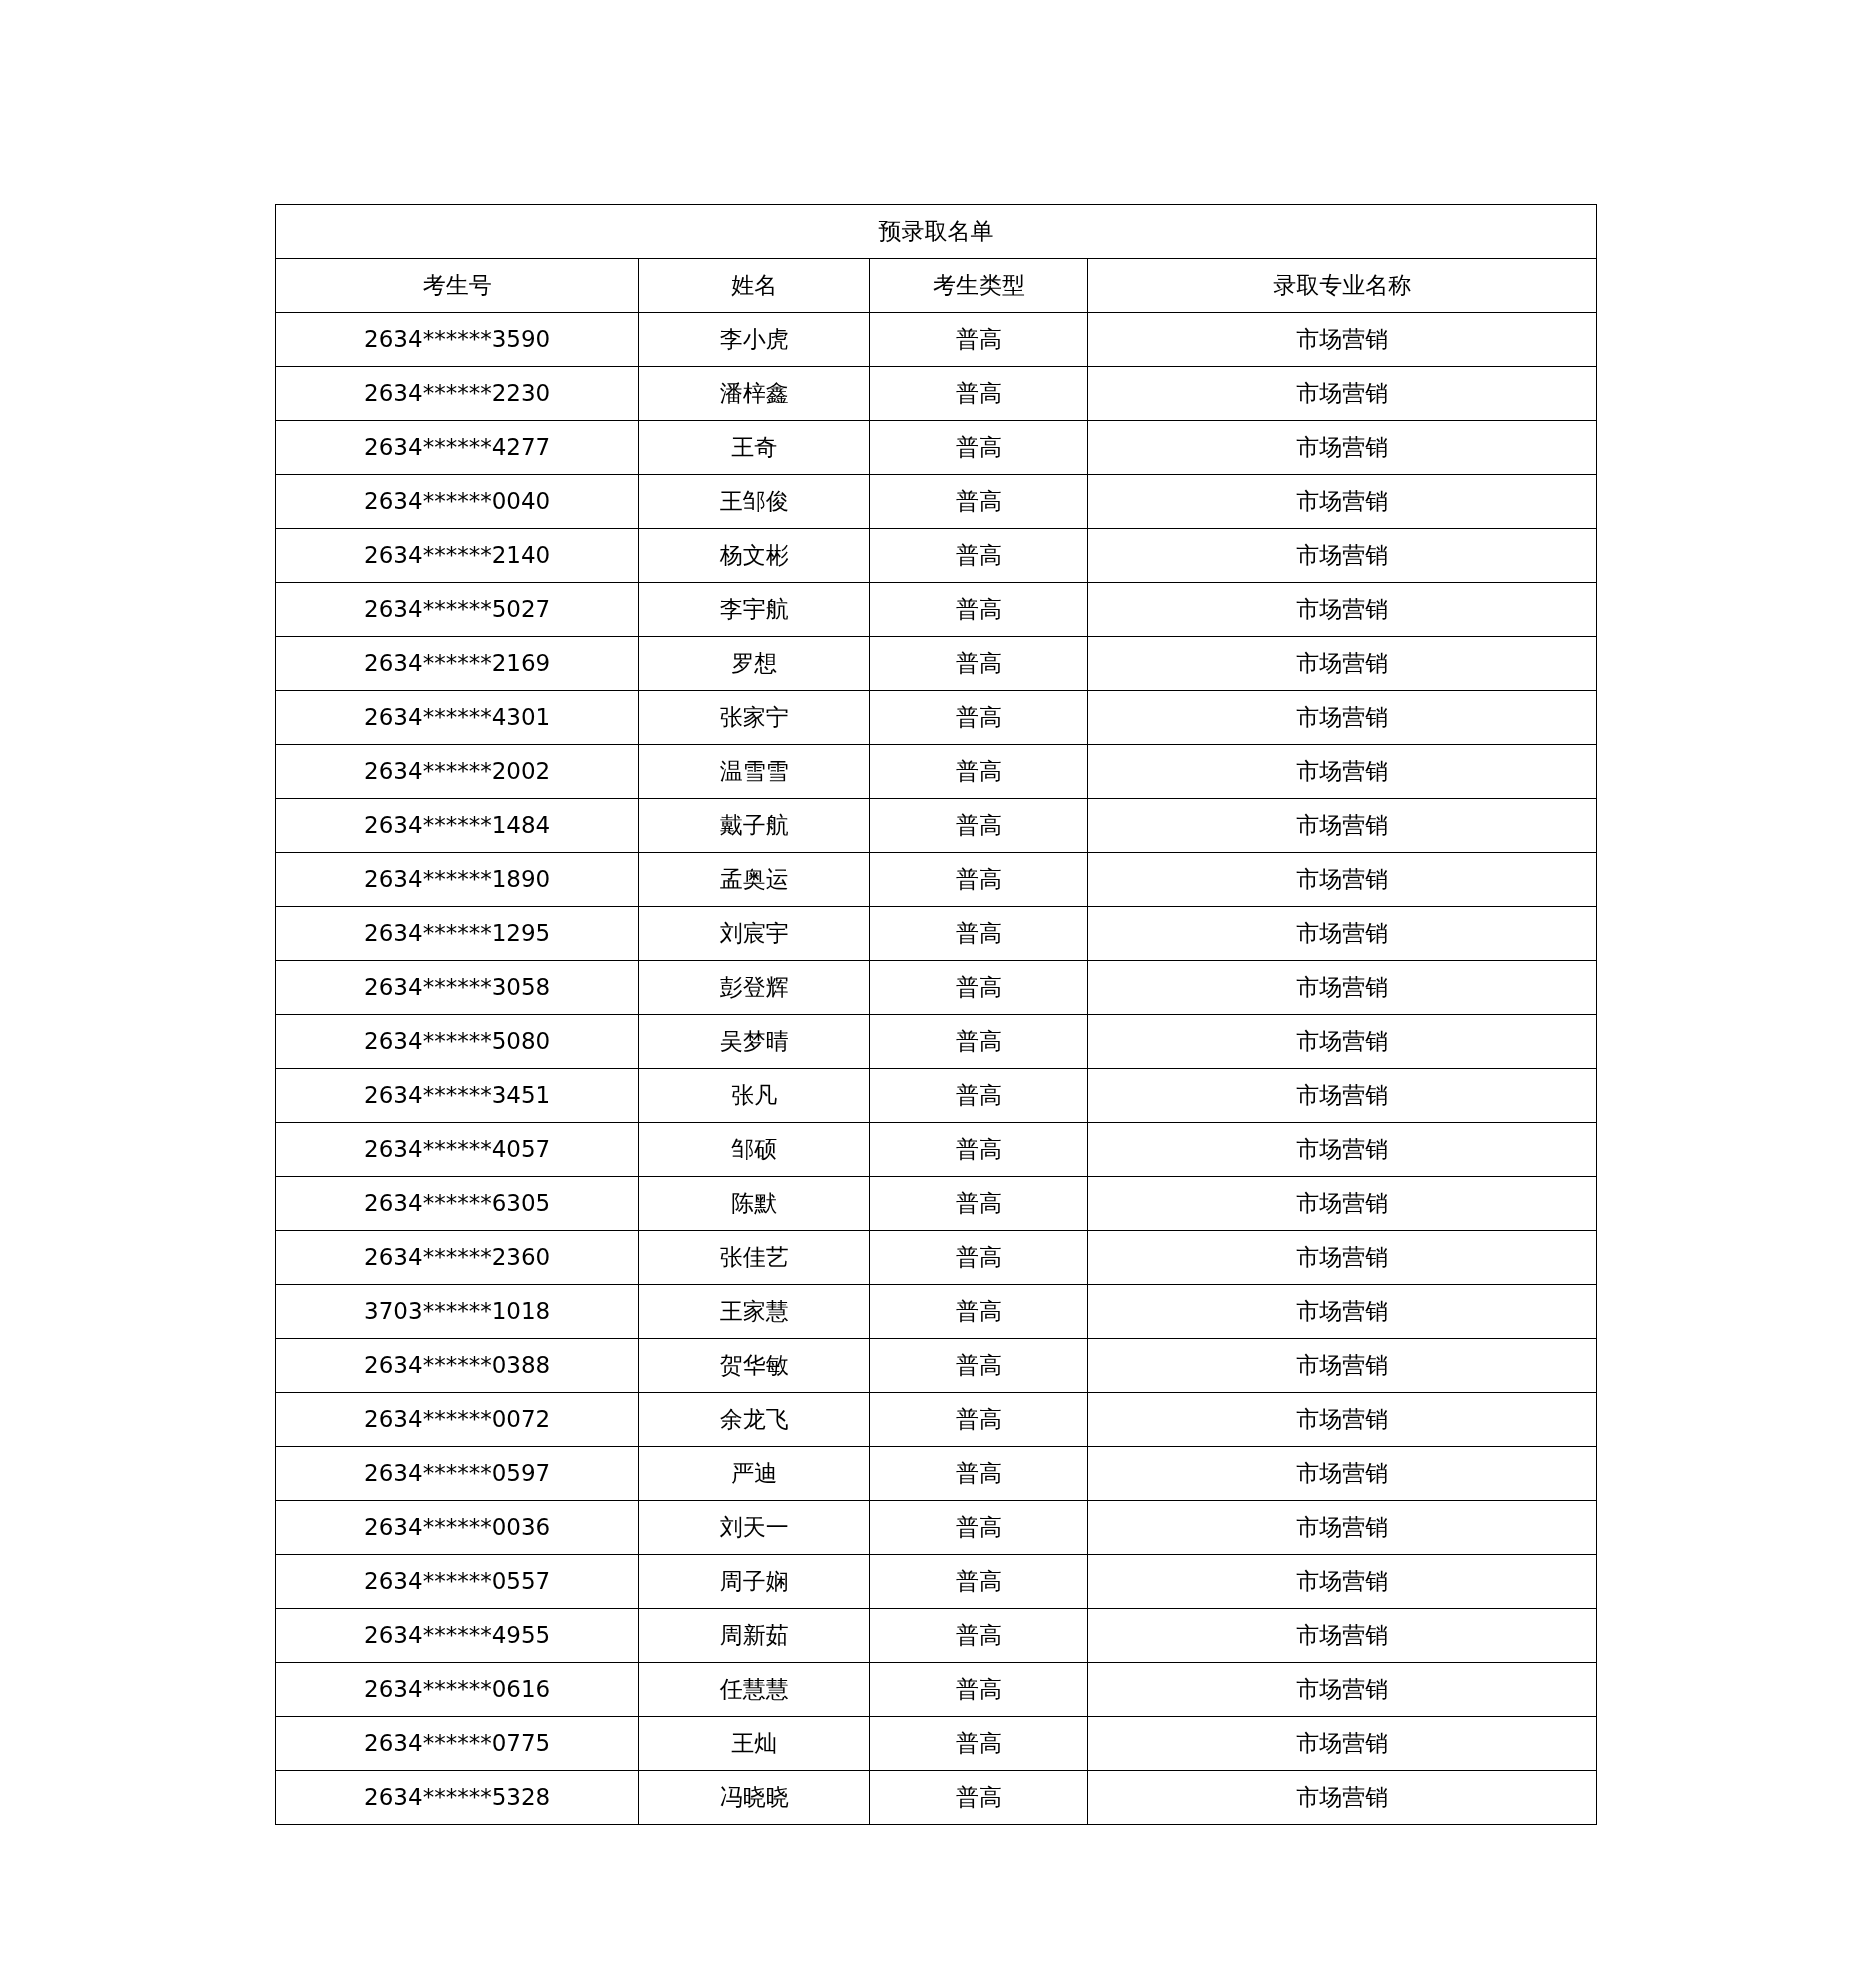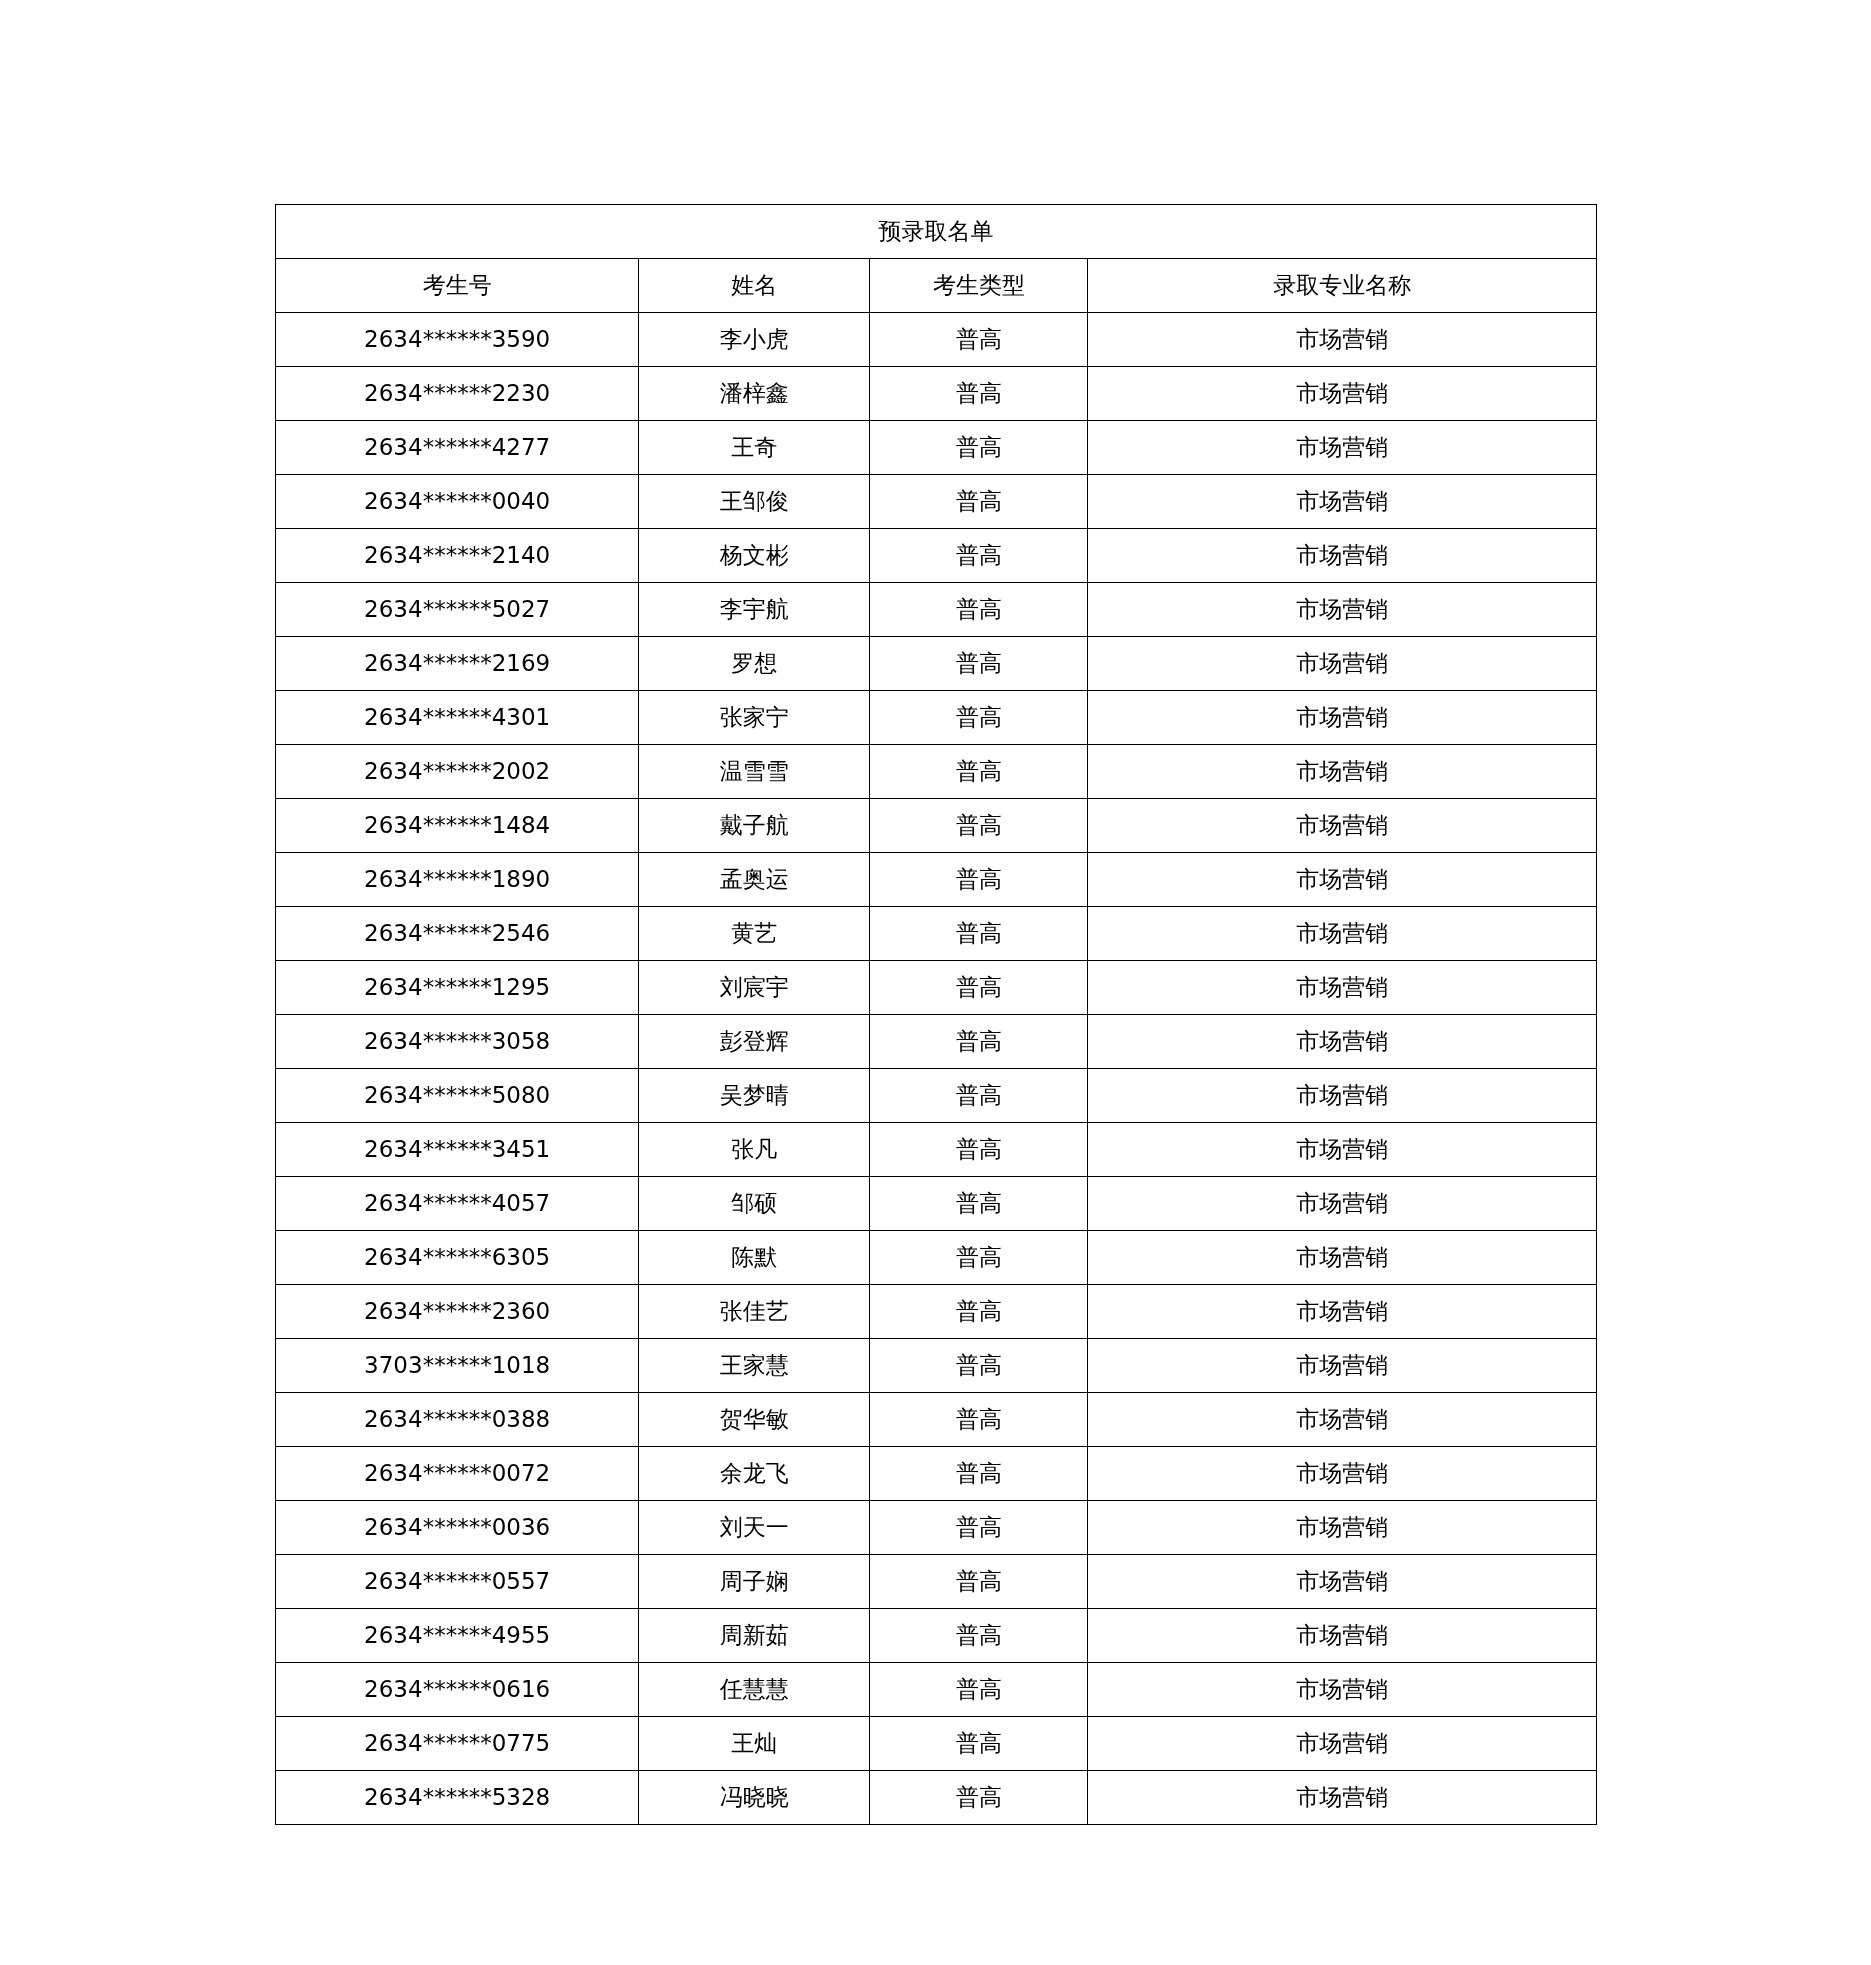--- a/index.html
+++ b/index.html
@@ -133,26 +133,20 @@
           <td>普高</td>
           <td>市场营销</td>
         </tr>
         <tr>
           <td class="num">2634******1890</td>
           <td>孟奥运</td>
           <td>普高</td>
           <td>市场营销</td>
         </tr>
         <tr>
-          <td class="num">2634******2546</td>
-          <td>黄艺</td>
-          <td>普高</td>
-          <td>市场营销</td>
-        </tr>
-        <tr>
           <td class="num">2634******1295</td>
           <td>刘宸宇</td>
           <td>普高</td>
           <td>市场营销</td>
         </tr>
         <tr>
           <td class="num">2634******3058</td>
           <td>彭登辉</td>
           <td>普高</td>
           <td>市场营销</td>
@@ -195,20 +189,26 @@
         </tr>
         <tr>
           <td class="num">2634******0388</td>
           <td>贺华敏</td>
           <td>普高</td>
           <td>市场营销</td>
         </tr>
         <tr>
           <td class="num">2634******0072</td>
           <td>余龙飞</td>
+          <td>普高</td>
+          <td>市场营销</td>
+        </tr>
+        <tr>
+          <td class="num">2634******0597</td>
+          <td>严迪</td>
           <td>普高</td>
           <td>市场营销</td>
         </tr>
         <tr>
           <td class="num">2634******0036</td>
           <td>刘天一</td>
           <td>普高</td>
           <td>市场营销</td>
         </tr>
         <tr>

